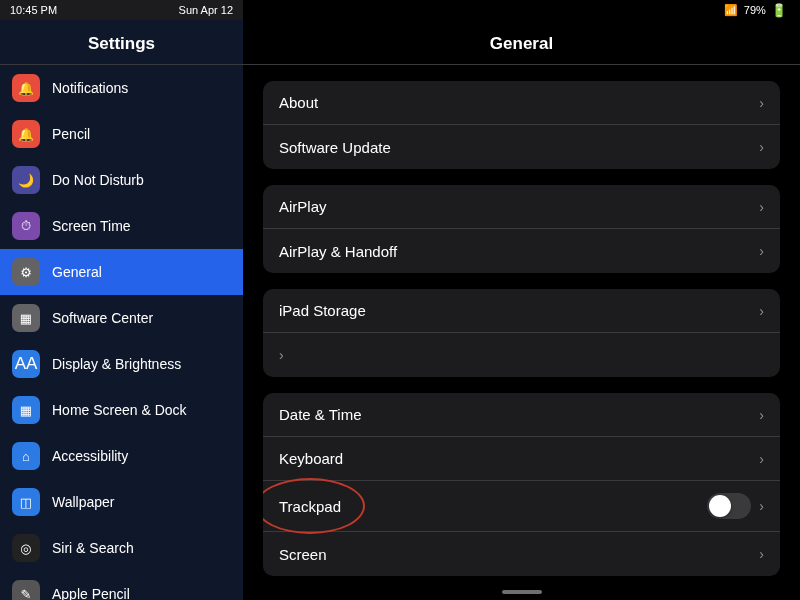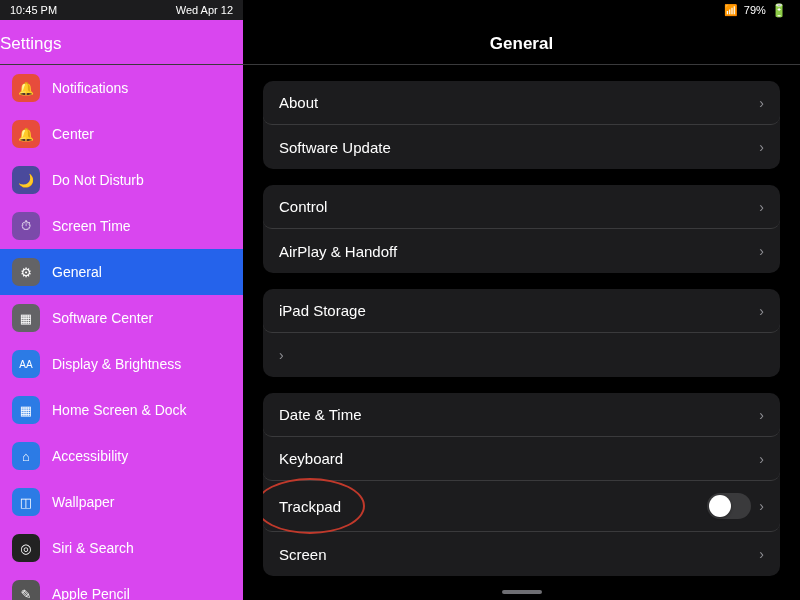--- a/index.html
+++ b/index.html
@@ -10,30 +10,31 @@
       font-family: -apple-system, BlinkMacSystemFont, 'Helvetica Neue', sans-serif;
       color: #fff;
       overflow: hidden;
       display: flex;
     }
 
     
     .sidebar {
       width: 243px;
       height: 600px;
-      background: #d946ef;
+      background: #0f172a;
       flex-shrink: 0;
       display: flex;
       flex-direction: column;
       overflow: hidden;
     }
 
     .sidebar-title {
+      text-align: center;
       font-size: 17px;
-      font-weight: 400;
+      font-weight: 700;
       color: #fff;
       padding: 14px 0 10px;
       border-bottom: 1px solid #3a3a3c;
     }
 
     .sidebar-item {
       display: flex;
       align-items: center;
       padding: 9px 12px;
       cursor: pointer;
@@ -95,21 +96,20 @@
       overflow: hidden;
     }
 
     .settings-row {
       display: flex;
       align-items: center;
       padding: 12px 16px;
       border-bottom: 1px solid #3a3a3c;
       cursor: pointer;
       min-height: 44px;
-      border-radius: 9px;
     }
 
     .settings-row:last-child {
       border-bottom: none;
     }
 
     .settings-row-label {
       flex: 1;
       font-size: 15px;
       color: #fff;
@@ -165,51 +165,51 @@
       border-radius: 2px;
       margin: 0 auto;
     }
   </style>
 </head>
 <body>
 
 <div class="sidebar">
   <div style="height:20px; display:flex; align-items:center; justify-content:space-between; padding:0 10px; font-size:11px; color:#fff; background:#1c1c1e; flex-shrink:0;">
     <span>10:45 PM</span>
-    <span>Wed Apr 12</span>
+    <span>Sun Apr 12</span>
   </div>
   <div class="sidebar-title">Settings</div>
   <div style="overflow-y:auto; flex:1; scrollbar-width:none;">
 
   <div class="sidebar-item">
         <div class="sidebar-icon" style="background: rgb(231, 76, 60); font-size: 13px;">🔔</div>
         <span class="sidebar-item-label">Notifications</span>
       </div>
       <div class="sidebar-item">
         <div class="sidebar-icon" style="background: rgb(231, 76, 60); font-size: 13px;">🔔</div>
-        <span class="sidebar-item-label">Center</span>
+        <span class="sidebar-item-label">Pencil</span>
       </div>
       <div class="sidebar-item">
         <div class="sidebar-icon" style="background: rgb(74, 74, 156); font-size: 13px;">🌙</div>
         <span class="sidebar-item-label">Do Not Disturb</span>
       </div>
       <div class="sidebar-item">
         <div class="sidebar-icon" style="background: rgb(123, 74, 170); font-size: 13px;">⏱</div>
         <span class="sidebar-item-label">Screen Time</span>
       </div>
       <div class="sidebar-item active">
         <div class="sidebar-icon" style="background: rgb(99, 99, 102); font-size: 13px;">⚙</div>
         <span class="sidebar-item-label">General</span>
       </div>
       <div class="sidebar-item">
         <div class="sidebar-icon" style="background: rgb(99, 99, 102); font-size: 13px;">▦</div>
         <span class="sidebar-item-label">Software Center</span>
       </div>
       <div class="sidebar-item">
-        <div class="sidebar-icon" style="background: rgb(44, 123, 229); font-size: 10px;">AA</div>
+        <div class="sidebar-icon" style="background: rgb(44, 123, 229); font-size: 17px;">AA</div>
         <span class="sidebar-item-label">Display &amp; Brightness</span>
       </div>
       <div class="sidebar-item">
         <div class="sidebar-icon" style="background: rgb(44, 123, 229); font-size: 13px;">▦</div>
         <span class="sidebar-item-label">Home Screen &amp; Dock</span>
       </div>
       <div class="sidebar-item">
         <div class="sidebar-icon" style="background: rgb(44, 123, 229); font-size: 13px;">⌂</div>
         <span class="sidebar-item-label">Accessibility</span>
       </div>
@@ -242,21 +242,21 @@
           <span class="settings-row-label">About</span>
           <span class="chevron">›</span>
         </div>
         <div class="settings-row">
           <span class="settings-row-label">Software Update</span>
           <span class="chevron">›</span>
         </div>
       </div>
       <div class="settings-group">
         <div class="settings-row">
-          <span class="settings-row-label">Control</span>
+          <span class="settings-row-label">AirPlay</span>
           <span class="chevron">›</span>
         </div>
         <div class="settings-row">
           <span class="settings-row-label">AirPlay &amp; Handoff</span>
           <span class="chevron">›</span>
         </div>
       </div>
       <div class="settings-group">
         <div class="settings-row">
           <span class="settings-row-label">iPad Storage</span>

